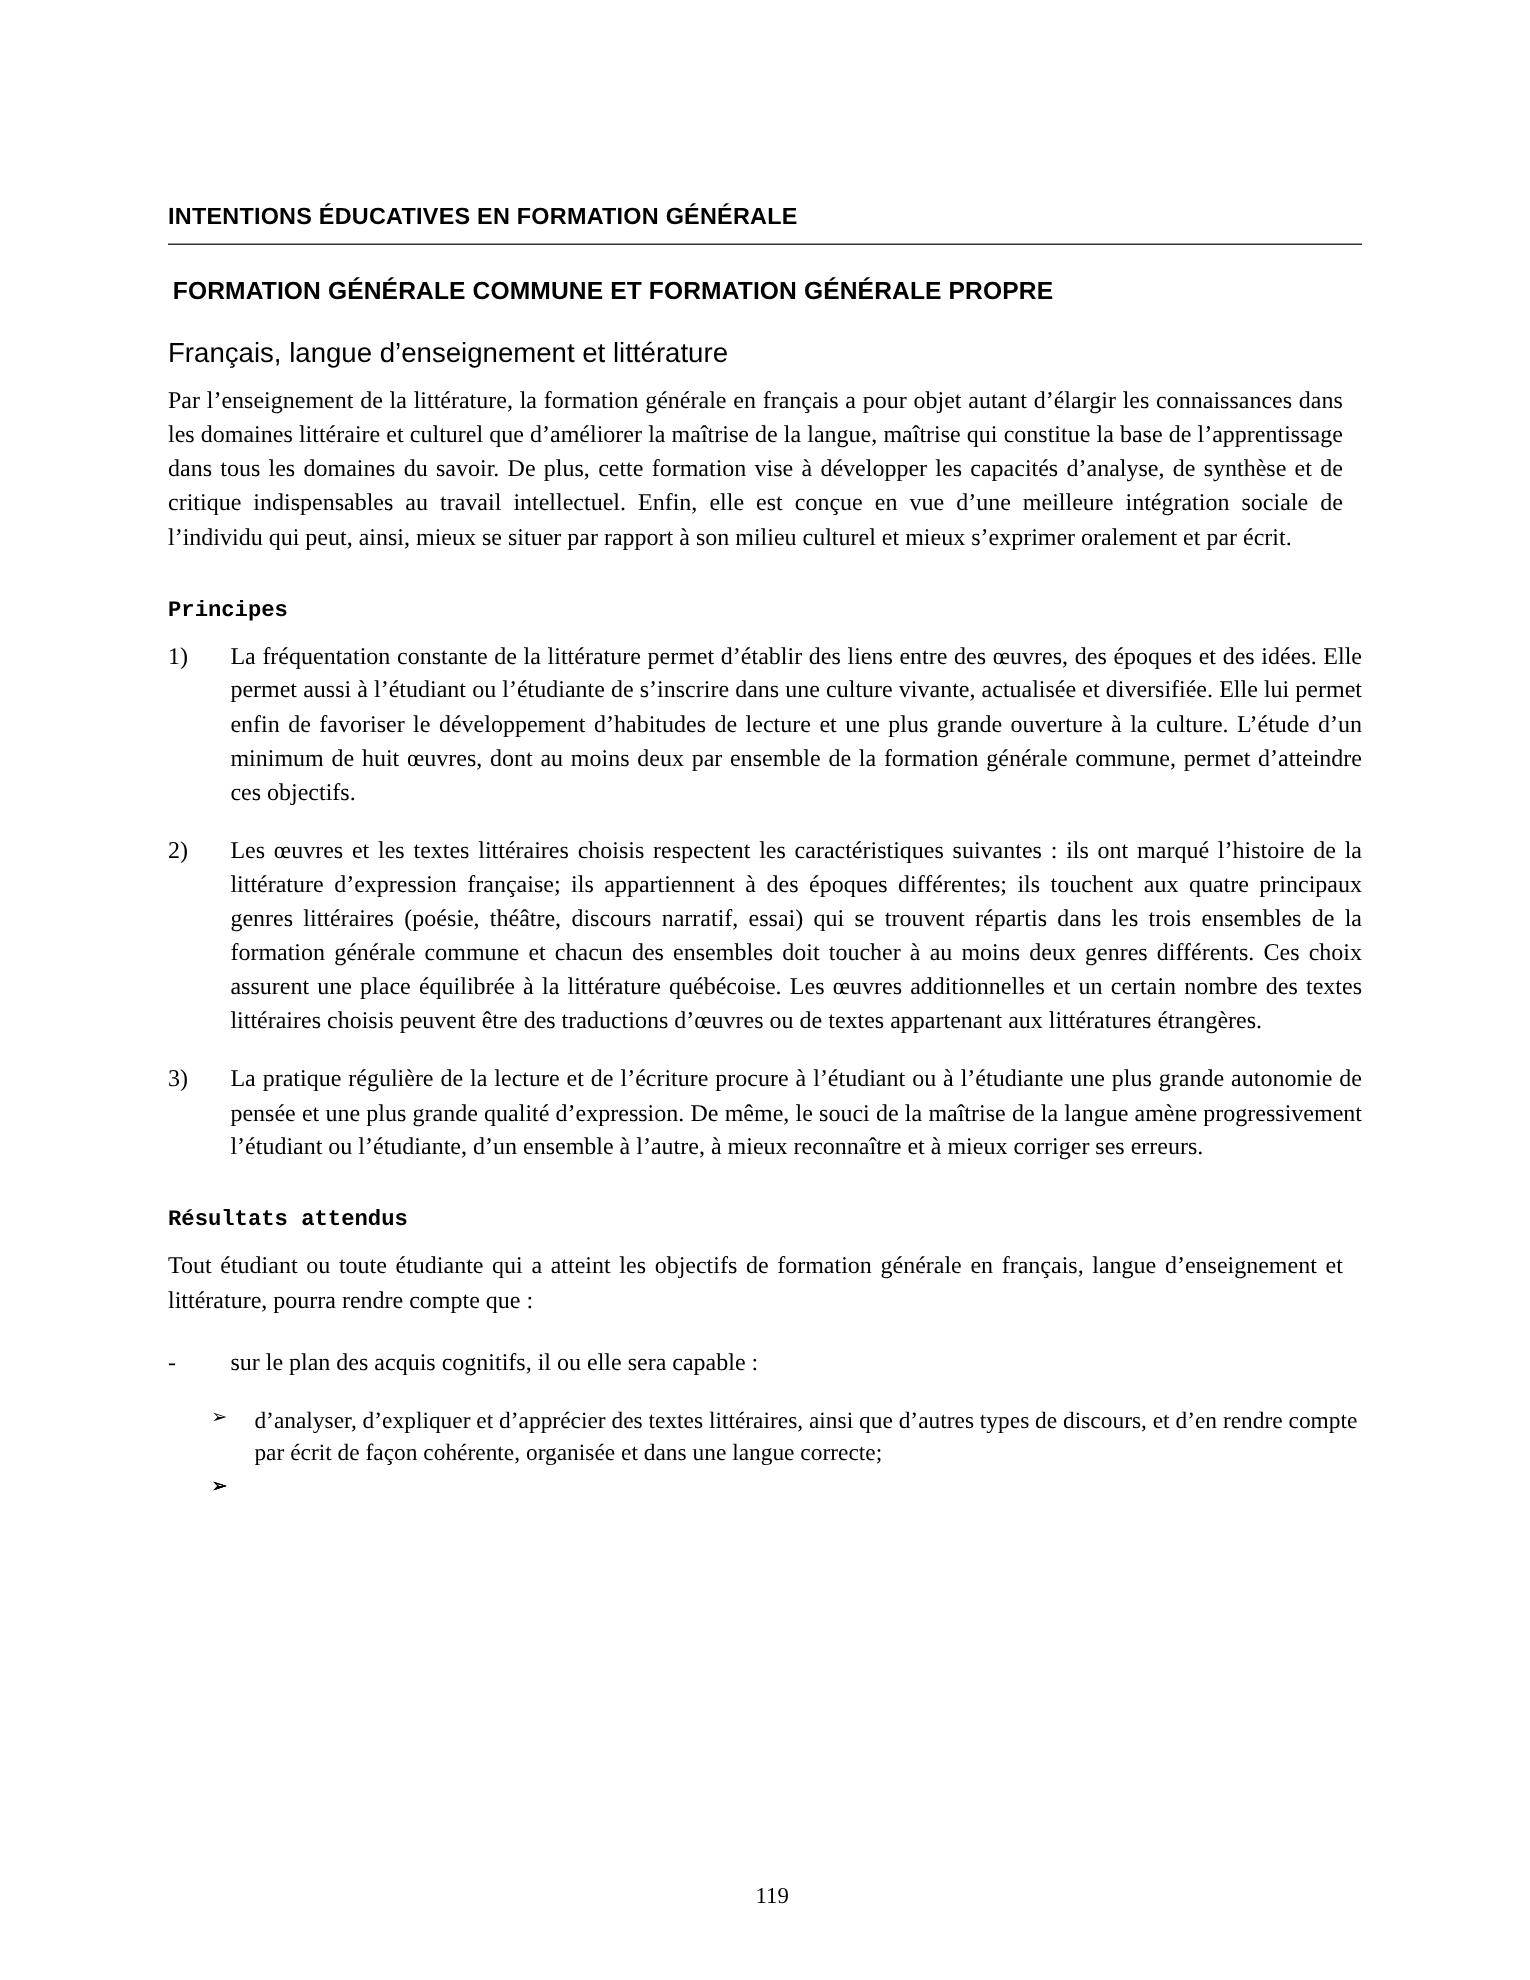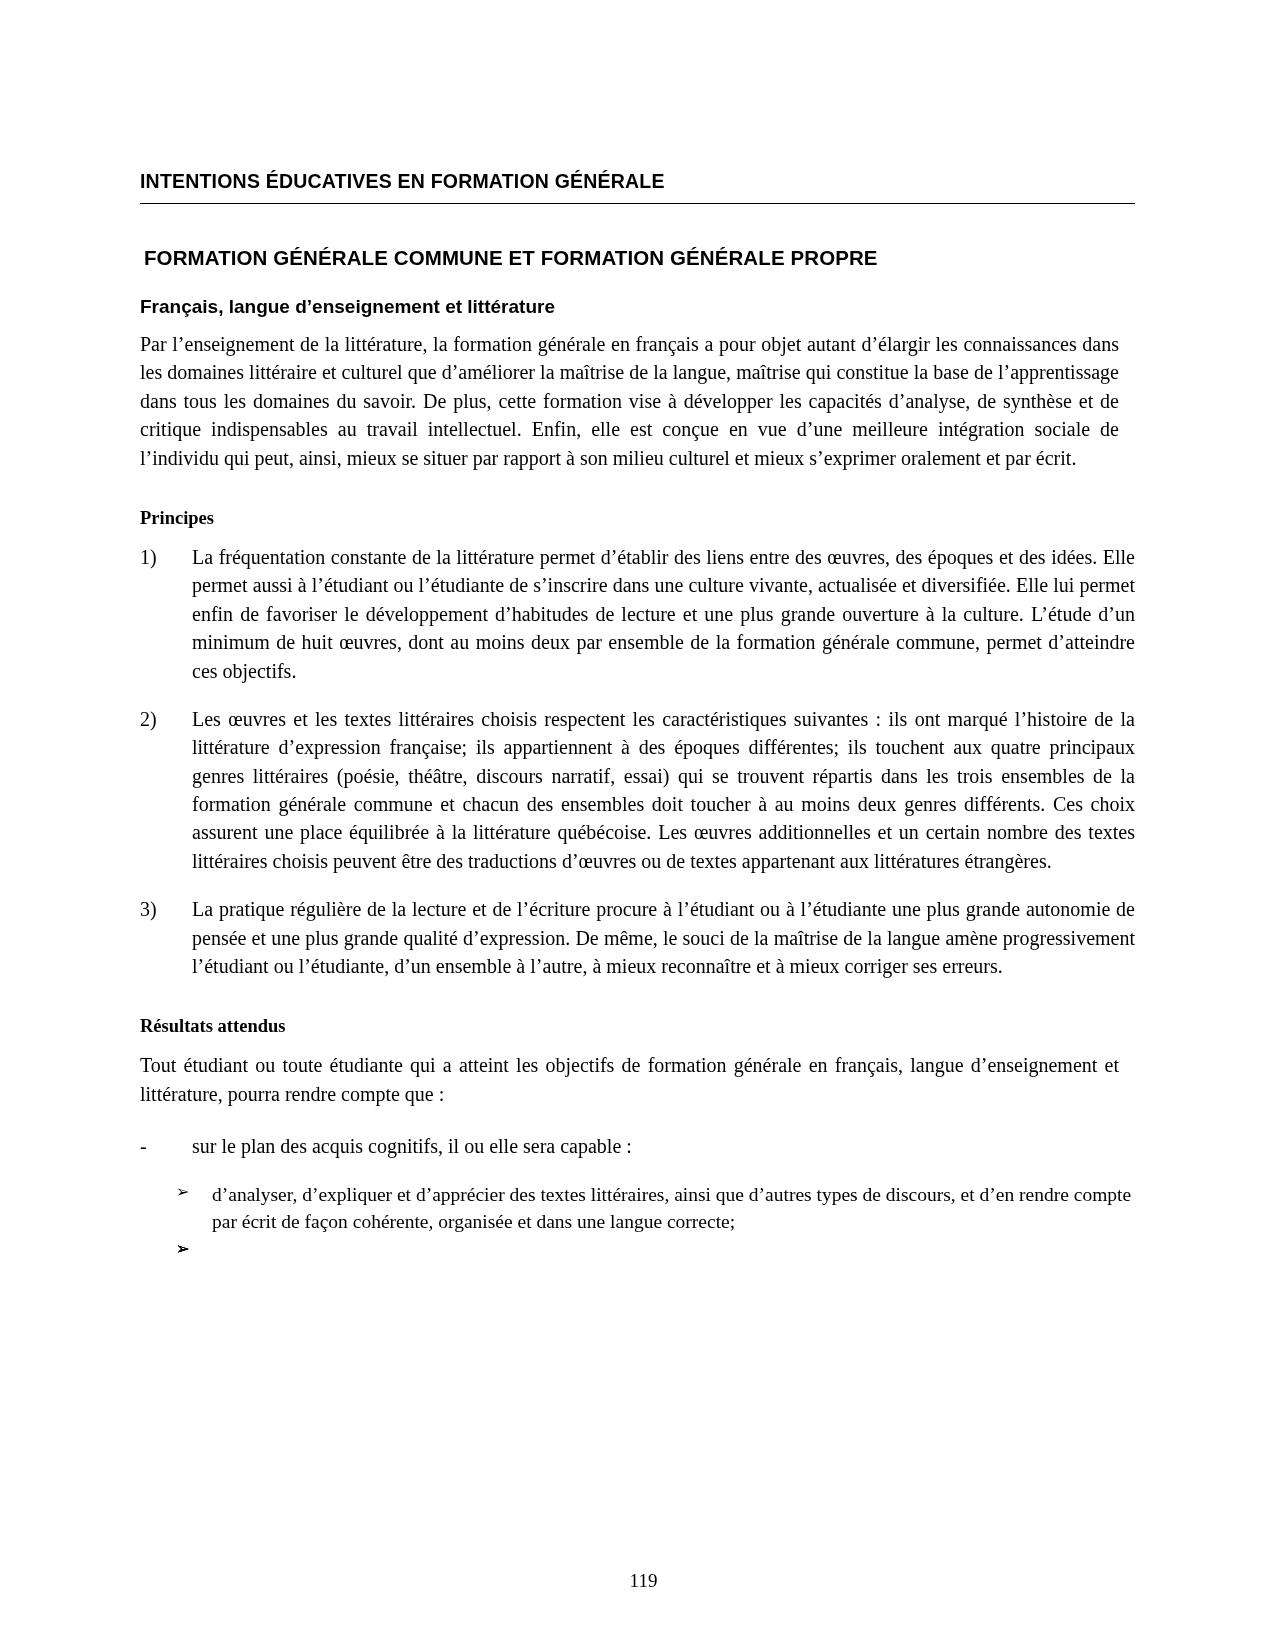--- a/index.html
+++ b/index.html
@@ -23,37 +23,37 @@
     box-sizing: border-box;
     padding: 170px 140px 60px 140px;
   }
   .running-head {
     font-family: "Liberation Sans", sans-serif;
     font-weight: bold;
     font-size: 19.5px;
     letter-spacing: 0.2px;
     padding-bottom: 10px;
     border-bottom: 1.6px solid #000;
-    margin-bottom: 42px;
+    margin-bottom: 27px;
   }
   h1.section-title {
     font-family: "Liberation Sans", sans-serif;
     font-weight: bold;
     font-size: 20.5px;
     margin: 0 0 26px 4px;
     letter-spacing: 0.1px;
   }
   h2.sub-title {
     font-family: "Liberation Sans", sans-serif;
-    font-weight: bold;
-    font-size: 19px;
+    font-weight: normal;
+    font-size: 23px;
     margin: 0 0 12px 0;
   }
   h3.block-title {
-    font-family: Liberation Serif, serif;
+    font-family: Liberation Mono, monospace;
     font-weight: bold;
     font-size: 18.5px;
     margin: 36px 0 14px 0;
   }
   p.body-text {
     font-size: 20px;
     line-height: 1.42;
     text-align: justify;
     margin: 0 16px 6px 0;
     hyphens: none;

